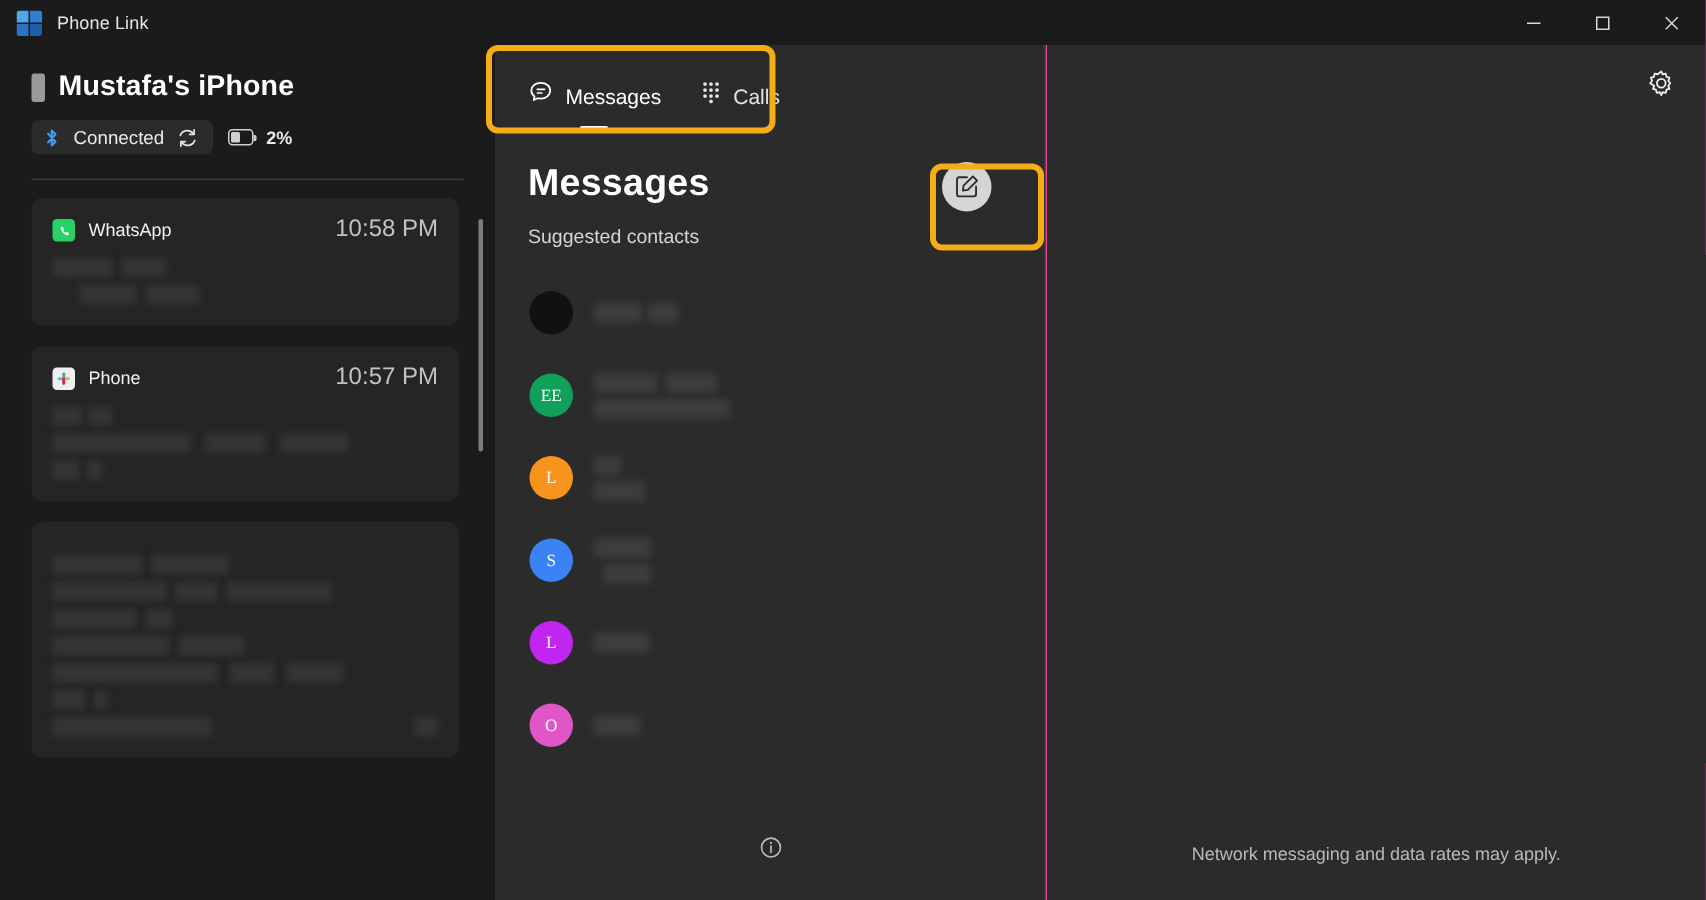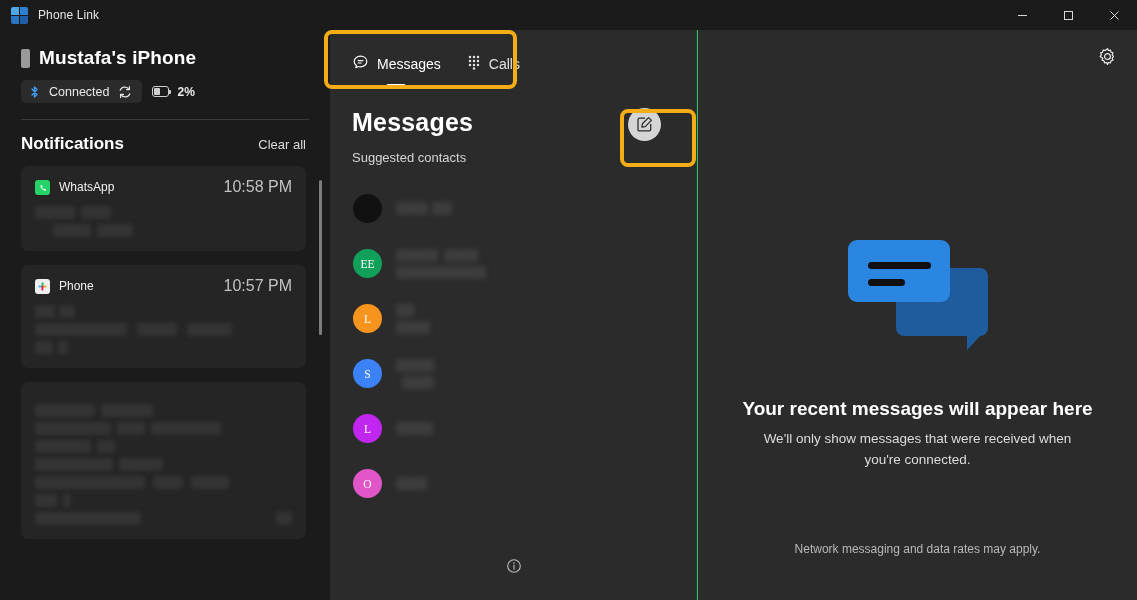--- a/index.html
+++ b/index.html
@@ -5,21 +5,21 @@
   * { box-sizing: border-box; margin: 0; padding: 0; }
   html, body {
     width: 1137px; height: 600px;
     background: #1f1f1f;
     font-family: "Liberation Sans", sans-serif;
     overflow: hidden;
   }
   #app {
     position: relative;
     width: 1137px; height: 600px;
-    background: #22c55e;
+    background: #ec4899;
   }
 
   
   .titlebar {
     position: absolute; top: 0; left: 0;
     width: 1137px; height: 30px;
     background: #1b1b1b;
     display: flex; align-items: center;
   }
   .titlebar-left { display: flex; align-items: center; gap: 10px; padding-left: 11px; }
@@ -143,21 +143,21 @@
   .bubble-back .tail { position: absolute; right: 7px; bottom: -14px; width: 0; height: 0;
                  border-left: 14px solid #1f5c9e; border-bottom: 15px solid transparent; }
   .bubble-front { position: absolute; left: 0; top: 0; width: 102px; height: 62px;
                   background: #2a86e0; border-radius: 9px; }
   .bubble-front .ln { position: absolute; height: 7px; border-radius: 4px; background: #101010; }
   .bubble-front .ln1 { left: 20px; top: 22px; width: 63px; }
   .bubble-front .ln2 { left: 20px; top: 39px; width: 37px; }
   .empty-title { font-size: 19px; font-weight: bold; color: #ffffff; }
   .empty-sub { font-size: 13.5px; color: #dcdcdc; line-height: 1.55;
                width: 340px; margin: 9px auto 0 auto; }
-  .net-note { position: absolute; left: 0; bottom: 44px; width: 439px; text-align: center;
+  .net-note { position: absolute; left: 0; bottom: 24px; width: 439px; text-align: center;
               font-size: 12px; color: #b9b9b9; }
 
   
   .hl { position: absolute; border: 4px solid #f5ad17; border-radius: 8px; pointer-events: none; }
   .hl-tabs { left: 324px; top: 30px; width: 193px; height: 59px; }
   .hl-compose { left: 620px; top: 109px; width: 76px; height: 58px; }
 </style>
 </head>
 <body>
 
@@ -222,24 +222,20 @@
           <i class="shell"></i>
             <i class="tip"></i>
             <i class="fill"></i>
         </span>
         <span class="battery-pct">2%</span>
       </div>
     </div>
 
     <div class="divider-h"></div>
 
-    <div class="notif-head">
-      <span class="notif-title">Notifications</span>
-      <span class="clear-all">Clear all</span>
-    </div>
 
     <div class="notif-scroll">
 
       <div class="notif-card">
         <div class="notif-top">
           <span class="notif-appwrap">
             <span class="app-icon whatsapp">
               <svg width="15" height="15" viewBox="0 0 15 15">
                 <path d="M7.5 3.2a4.3 4.3 0 0 0-3.7 6.5l-.6 2 2.1-.6a4.3 4.3 0 1 0 2.2-7.9z" fill="#25d366"></path>
                 <path d="M5.6 5.6c.2-.4.4-.4.6-.4h.4c.1 0 .3 0 .45.4l.5 1.2c.05.15 0 .3-.1.4l-.3.35c-.1.1-.1.2-.05.3.25.5.75 1 1.25 1.25.1.05.2.05.3-.05l.35-.3c.1-.1.25-.15.4-.1l1.2.5c.4.15.4.3.4.45v.4c0 .2 0 .4-.4.6-.3.15-.85.25-1.5 0C7.7 9.9 6.3 8.5 5.7 7.1c-.25-.65-.15-1.2 0-1.5z" fill="#ffffff"></path>
@@ -464,33 +460,20 @@
 
     <div class="gear-wrap">
       <span>
         <svg width="19" height="19" viewBox="0 0 19 19">
           <path d="M9.5 6.6a2.9 2.9 0 1 0 0 5.8 2.9 2.9 0 0 0 0-5.8z" fill="none" stroke="#ededed" stroke-width="1.2"></path>
           <path d="M9.5 1.6l.9 1.9 2.1-.4.5 2.1 2 .6-.8 2 1.3 1.7-1.3 1.7.8 2-2 .6-.5 2.1-2.1-.4-.9 1.9-.9-1.9-2.1.4-.5-2.1-2-.6.8-2L2.1 9.5l1.3-1.7-.8-2 2-.6.5-2.1 2.1.4z" fill="none" stroke="#ededed" stroke-width="1.2" stroke-linejoin="round"></path>
         </svg>
       </span>
     </div>
 
-    <div class="empty-state">
-      <div class="bubbles">
-        <span class="bubble-back">
-            <i class="tail"></i>
-          </span>
-        <span class="bubble-front">
-            <i class="ln ln1"></i>
-            <i class="ln ln2"></i>
-          </span>
-      </div>
-      <div class="empty-title">Your recent messages will appear here</div>
-      <div class="empty-sub">We'll only show messages that were received when you're connected.</div>
-    </div>
 
     <div class="net-note">Network messaging and data rates may apply.</div>
   </div>
 
   <div class="hl hl-tabs"></div>
   <div class="hl hl-compose"></div>
 
 </div>
 
 </body></html>

